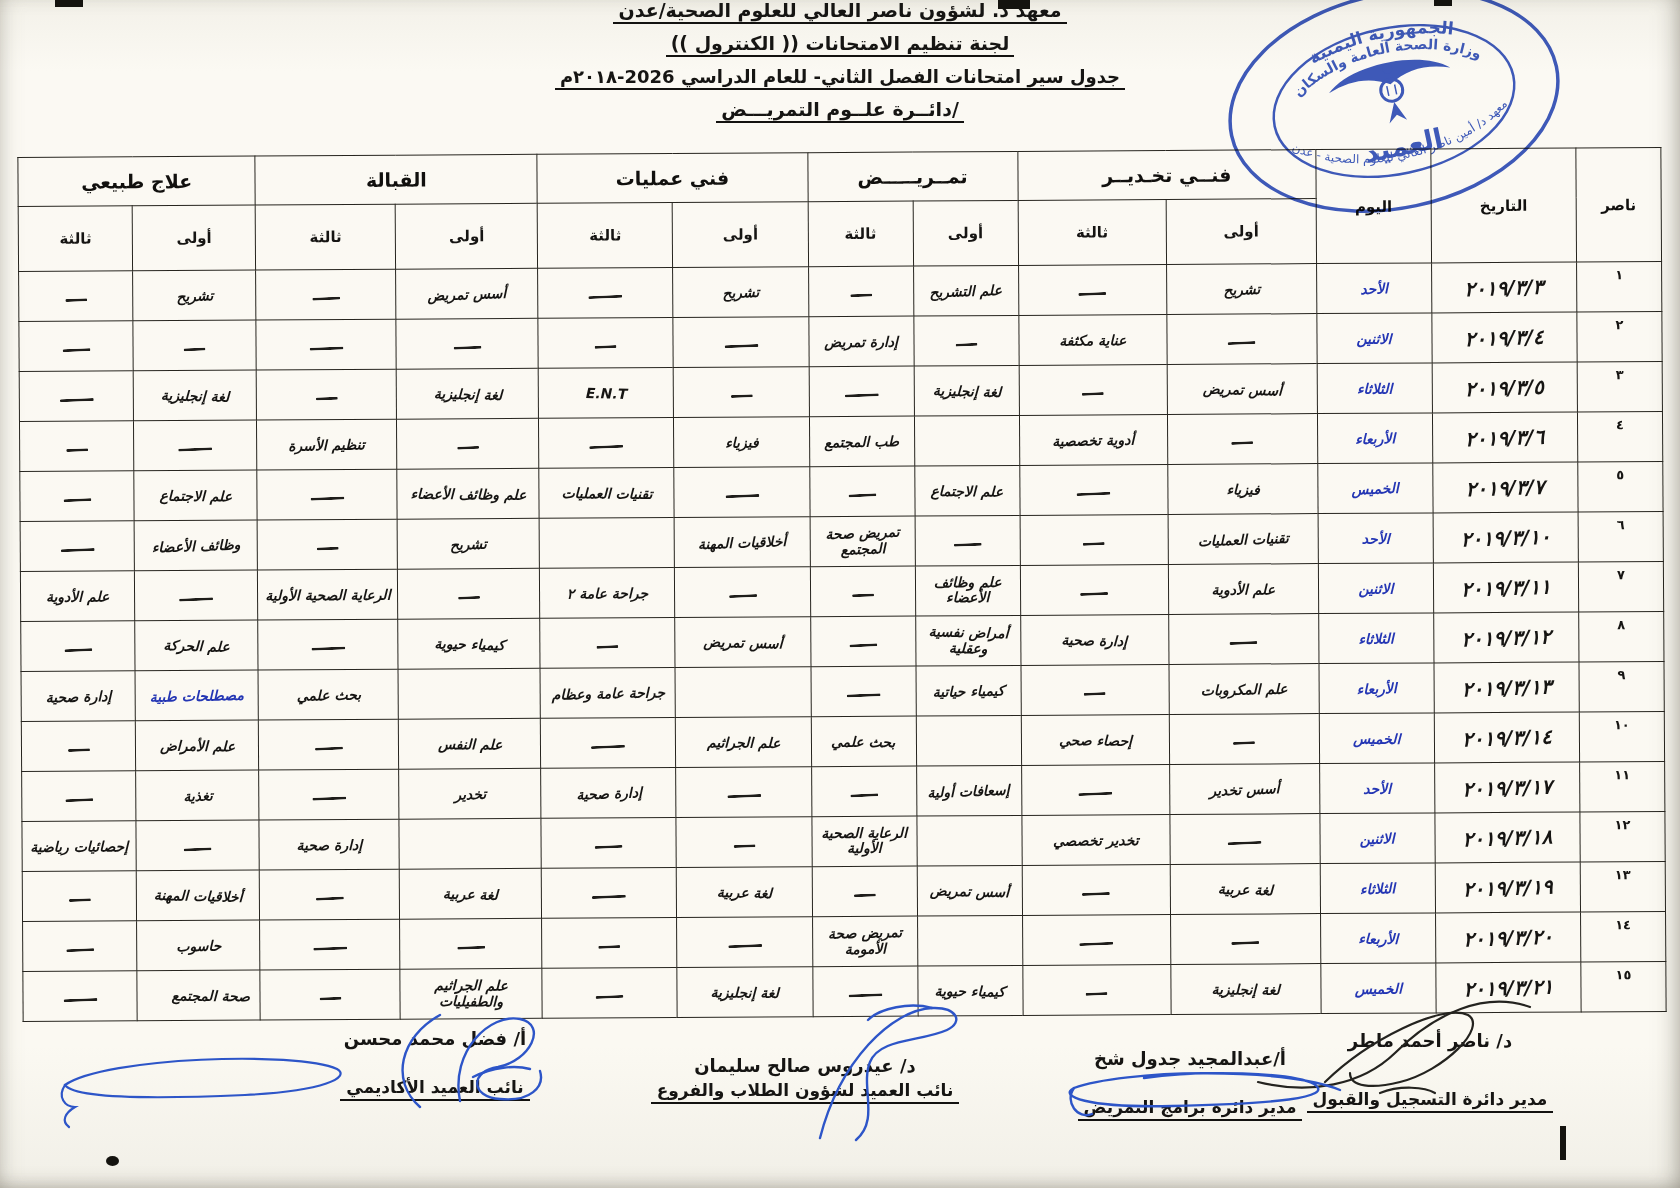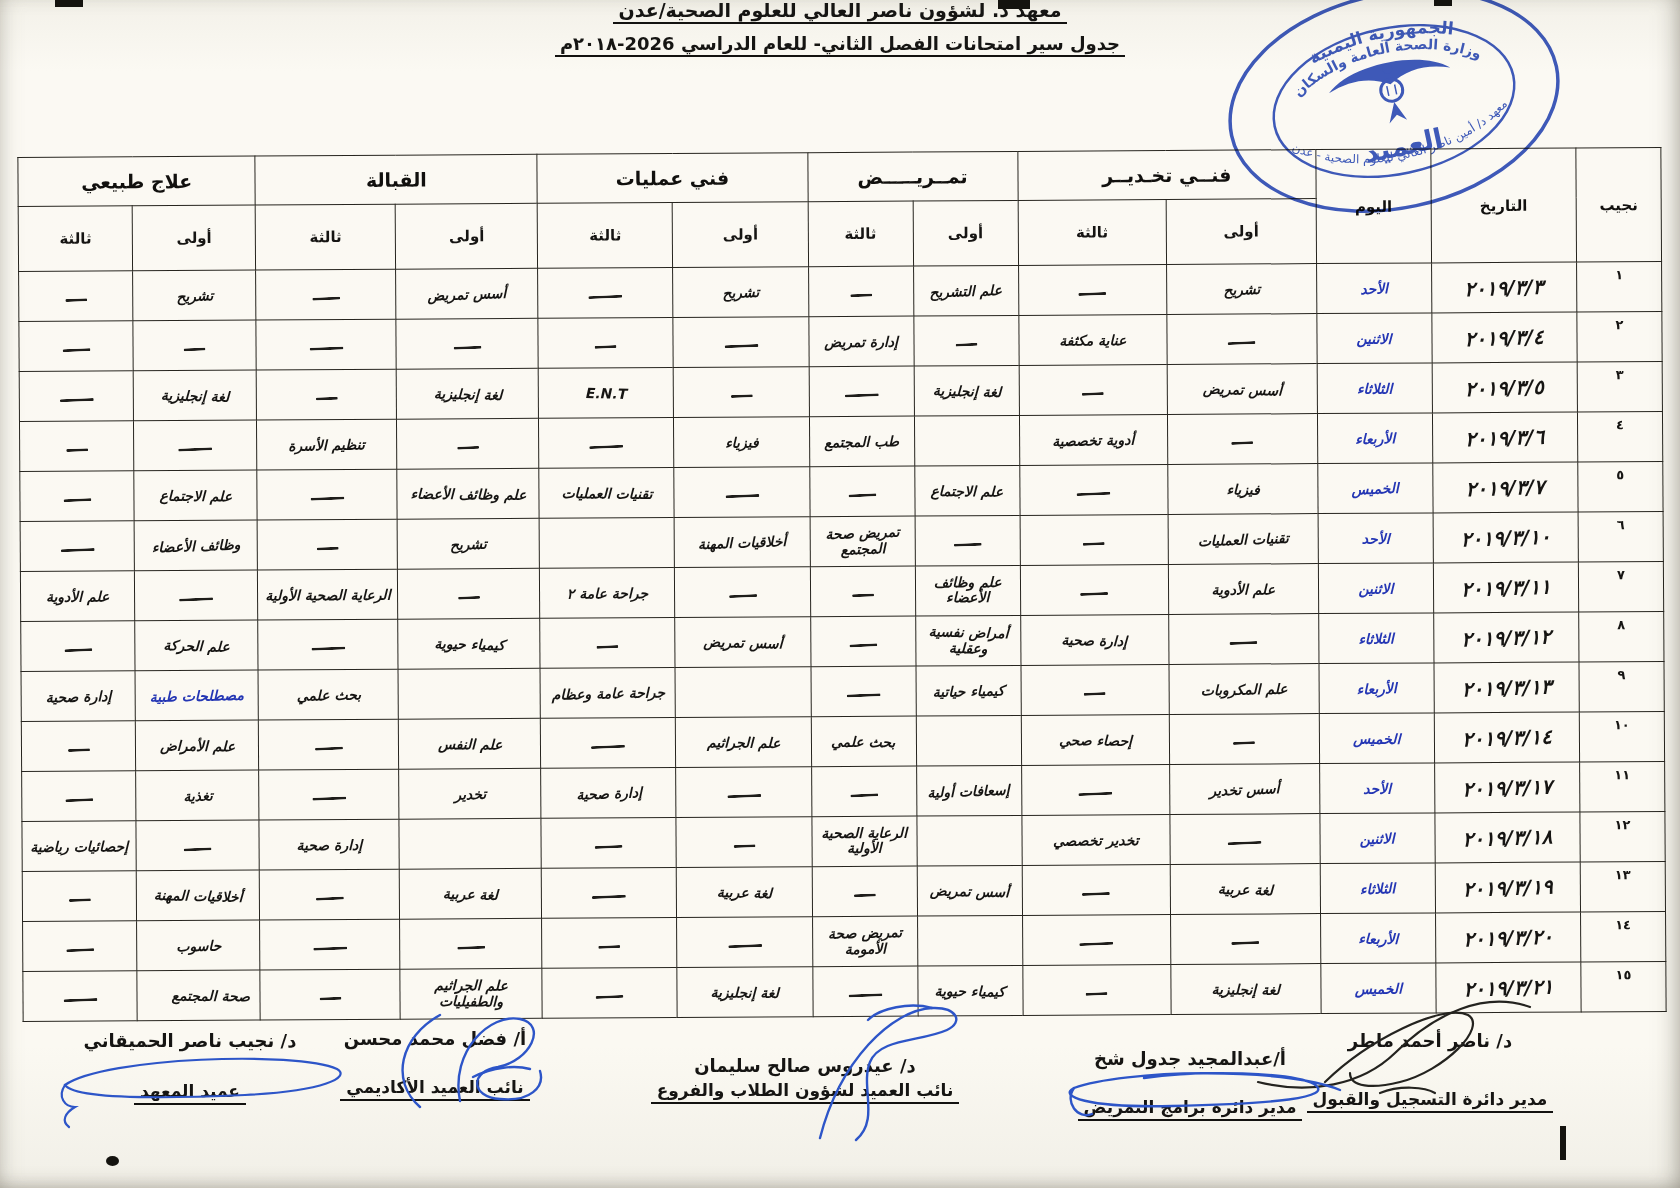--- a/index.html
+++ b/index.html
@@ -48,21 +48,23 @@
 <div class="page">
 
   <div class="artifact" style="left:55px;top:0;width:28px;height:7px;"></div>
   <div class="artifact" style="left:998px;top:0;width:32px;height:9px;"></div>
   <div class="artifact" style="left:1434px;top:0;width:18px;height:6px;"></div>
   <div class="artifact" style="left:106px;top:1156px;width:13px;height:10px;border-radius:50%;"></div>
   <div class="artifact" style="left:1560px;top:1126px;width:6px;height:34px;"></div>
 
   <div class="hdr">
     <div class="l"><span>معهد د. لشؤون ناصر العالي للعلوم الصحية/عدن</span></div>
+    <div class="l"><span>لجنة تنظيم الامتحانات (( الكنترول ))</span></div>
     <div class="l l3"><span>جدول سير امتحانات  الفصل الثاني- للعام الدراسي 2026-٢٠١٨م</span></div>
+    <div class="l l4"><span>/دائــرة علــوم التمريـــض</span></div>
   </div>
 
   <div class="stamp">
     <svg width="352" height="234" viewBox="0 0 352 234">
       <g fill="none" stroke="#2a49ba">
         <ellipse cx="176" cy="117" rx="166" ry="107" stroke-width="3.5"></ellipse>
         <ellipse cx="176" cy="117" rx="122" ry="73" stroke-width="2.5"></ellipse>
       </g>
       <path id="arcTop" d="M 26,132 A 152,94 0 0 1 326,132" fill="none"></path>
       <path id="arcMin" d="M 60,124 A 118,68 0 0 1 292,124" fill="none"></path>
@@ -99,21 +101,21 @@
           <col style="width:105px">
         <col style="width:135px">
           <col style="width:135px">
         <col style="width:142px">
           <col style="width:140px">
         <col style="width:123px">
           <col style="width:114px">
       </colgroup>
       <thead>
         <tr class="gh">
-          <th rowspan="2" class="fix">نجيب</th>
+          <th rowspan="2" class="fix">ناصر</th>
           <th rowspan="2" class="fix">التاريخ</th>
           <th rowspan="2" class="fix">اليوم</th>
           <th colspan="2">فنــي تخـديــر</th>
           <th colspan="2">تمــريـــــض</th>
           <th colspan="2">فني عمليات</th>
           <th colspan="2">القبالة</th>
           <th colspan="2">علاج طبيعي</th>
         </tr>
         <tr>
           <th class="sh">أولى</th>
@@ -401,25 +403,20 @@
     <div class="title">نائب العميد الأكاديمي</div>
   </div>
   <svg class="scribble" style="left:378px;top:1005px;" width="200" height="115" viewBox="0 0 200 115">
     <g fill="none" stroke="#2d55c8" stroke-width="2.4" stroke-linecap="round">
       <path d="M62,10 C22,32 12,76 42,102"></path>
       <path d="M82,96 C72,46 112,8 142,14 C170,20 152,56 120,62 C92,66 92,92 122,94 C152,97 167,82 162,66"></path>
       <path d="M95,72 C115,62 137,60 152,64"></path>
     </g>
   </svg>
 
-  <div class="sig" style="left:40px;top:1030px;width:300px;">
-    <div class="name">د/ نجيب ناصر الحميقاني</div>
-    <div style="height:30px"></div>
-    <div class="title">عميد المعهد</div>
-  </div>
   <svg class="scribble" style="left:45px;top:1045px;" width="310" height="85" viewBox="0 0 310 85">
     <g fill="none" stroke="#2d55c8" stroke-width="2.2" stroke-linecap="round">
       <path d="M20,40 C60,12 252,6 292,24 C306,32 280,46 200,50 C110,54 30,54 20,40 Z"></path>
       <path d="M20,40 C12,52 20,62 30,62 C20,68 16,76 24,82"></path>
     </g>
   </svg>
 
 </div>
 
 </body></html>

